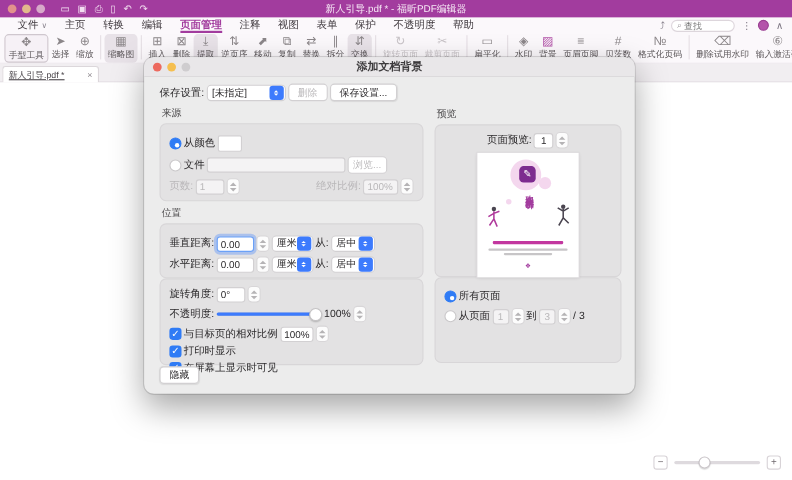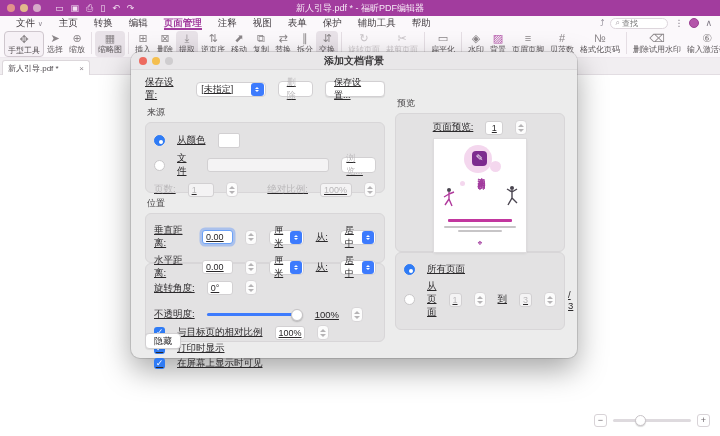--- a/index.html
+++ b/index.html
@@ -45,21 +45,21 @@
   .rb-item.disabled .glyph, .rb-item.disabled .lbl { color:#c9c4c8; }
   .rb-item.accent .glyph { color:#b455aa; }
   .rb-sep { width:1px; height:22px; background:#e5dee4; margin:2px 3px 0; }
 
   
   .tabbar { position:absolute; left:0; top:58px; width:720px; height:17px;
     background:#f1eef1; border-bottom:1px solid #e2dde2; }
   .doc-tab { position:absolute; left:2px; top:2px; width:88px; height:15px; background:#fff;
     border:1px solid #dcd7db; border-bottom:none; border-radius:3px 3px 0 0;
     display:flex; align-items:center; padding:0 5px; }
-  .doc-tab .t { font-size:8px; color:#4a454a; white-space:nowrap; }
+  .doc-tab .t { font-size:8px; color:#4a454a; white-space:nowrap;text-decoration:underline; }
   .doc-tab .x { margin-left:auto; font-size:8px; color:#8c868c; }
   .docarea { position:absolute; left:0; top:75px; width:720px; height:361px; background:#fff; }
 
   
   .zoomctl { position:absolute; right:10px; bottom:9px; display:flex; align-items:center; gap:6px; }
   .zbtn { width:13px; height:13px; border:1px solid #d8d3d7; border-radius:3px; background:#fff;
     font-size:9px; color:#6e686d; text-align:center; line-height:11px; }
   .ztrack { width:78px; height:3px; background:#dedade; border-radius:2px; position:relative; }
   .zhandle { position:absolute; left:22px; top:-4px; width:11px; height:11px; border-radius:50%;
     background:#fff; border:1px solid #c9c4c8; box-shadow:0 1px 1px rgba(0,0,0,.15); }
@@ -74,21 +74,21 @@
   .dl.r { background:#ed6a5f; } .dl.y { background:#f5bf4f; } .dl.g { background:#cfcdcf; }
   .dlg-title { position:absolute; left:50%; transform:translateX(-50%); font-size:10px;
     font-weight:bold; color:#3c3a3c; white-space:nowrap; }
 
   .dlg-body { position:relative; width:100%; height:288px; font-size:9.5px; color:#2b292b; }
   .col-left { position:absolute; left:14px; top:0; width:240px; }
   .col-right { position:absolute; left:264px; top:0; width:170px; }
   .sec-label { font-size:9px; color:#4a484a; margin:4px 0 3px 2px; }
   .groupbox { background:#e3e2e3; border:1px solid #d8d6d8; border-radius:6px; padding:6px 8px; }
 
-  .row { display:flex; align-items:center; margin:4px 0; gap:12px;text-decoration:underline; }
+  .row { display:flex; align-items:center; margin:4px 0; gap:2px; }
   .tinput { background:#fff; border:1px solid #d2d0d2; border-radius:3px; font-size:9px;
     color:#2b292b; padding:1px 3px; height:14px; display:flex; align-items:center; }
   .tinput.focused { border-color:#6ba1f7; box-shadow:0 0 0 2.5px rgba(88,144,250,.4); }
   .tinput.disabled { color:#b9b7b9; background:#f4f3f4; }
   .stepper { width:12px; height:15px; background:#3d7bfd; border-radius:4px; display:flex;
     flex-direction:column; align-items:center; justify-content:center; gap:2px; flex:0 0 auto; }
   .stepper i { width:0; height:0; border-left:3px solid transparent; border-right:3px solid transparent; display:block; }
   .stepper i.up { border-bottom:3px solid #fff; } .stepper i.dn { border-top:3px solid #fff; }
   .stepper.gray { background:#fcfcfc; border:1px solid #d8d6d8; }
   .stepper.gray i.up { border-bottom-color:#b5b3b5; } .stepper.gray i.dn { border-top-color:#b5b3b5; }
@@ -156,21 +156,21 @@
   <div style="display:flex;">
       <div class="menu-item">文件 <span class="caret">∨</span></div>
       <div class="menu-item">主页</div>
       <div class="menu-item">转换</div>
       <div class="menu-item">编辑</div>
       <div class="menu-item active">页面管理</div>
       <div class="menu-item">注释</div>
       <div class="menu-item">视图</div>
       <div class="menu-item">表单</div>
       <div class="menu-item">保护</div>
-      <div class="menu-item">辅助工具</div>
+      <div class="menu-item">不透明度</div>
       <div class="menu-item">帮助</div>
     </div>
   <div class="menubar-right">
     <span class="mb-icon">⤴</span>
     <span class="searchbox">
       <span class="mag">⌕</span>
       <input placeholder="查找" style="">
     </span>
     <span class="mb-icon">⋮</span>
     <span class="avatar"></span>
@@ -396,21 +396,21 @@
             <span>居中</span>
             <span class="sbtn">
                 <i class="up"></i>
                 <i class="dn"></i>
               </span>
           </span>
         </div>
       </div>
 
       <div class="groupbox" style="height:79px; padding-top:4px;">
-        <div class="row" style="margin:12px 0;align-items:flex-end;">
+        <div class="row" style="margin:2px 0;">
           <span>旋转角度:</span>
           <span class="tinput" style="width:26px;">0°</span>
           <span class="stepper gray">
               <i class="up"></i>
               <i class="dn"></i>
             </span>
         </div>
         <div class="row" style="margin:3px 0;">
           <span>不透明度:</span>
           <span class="slider">

